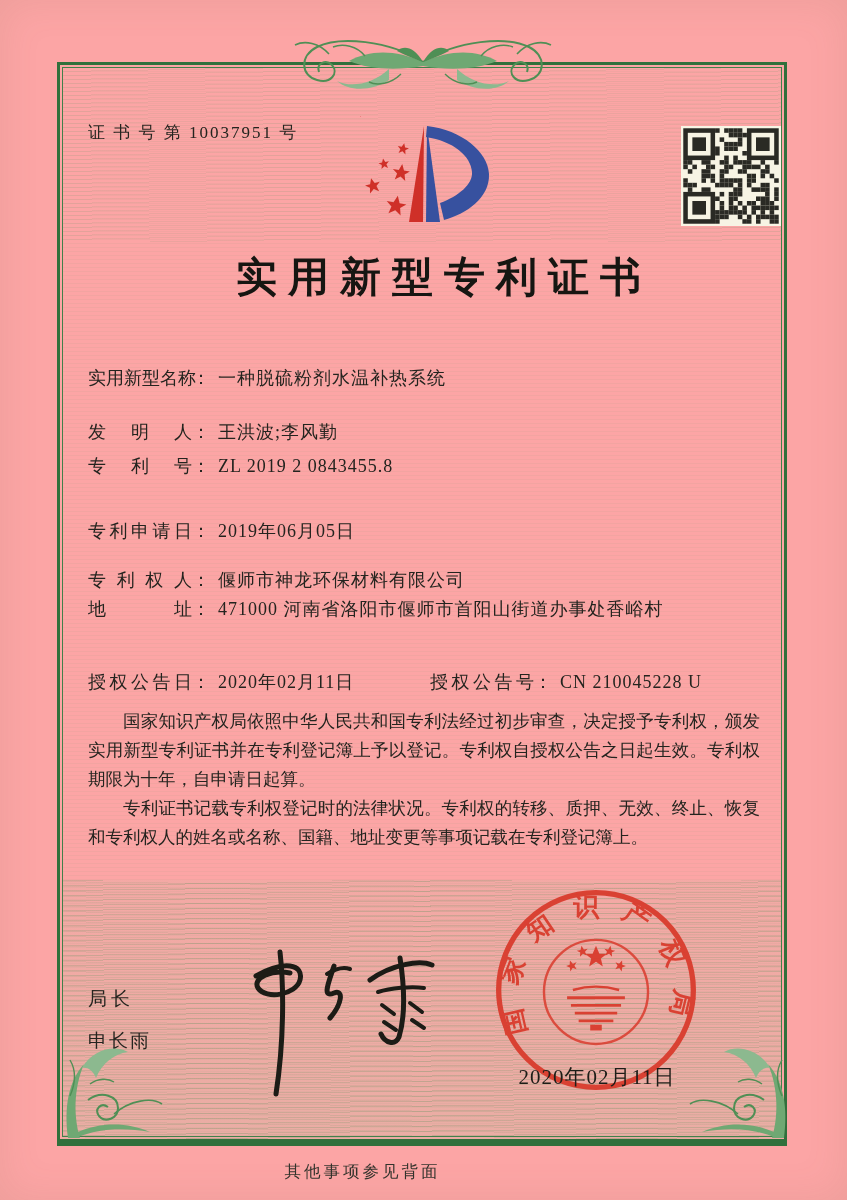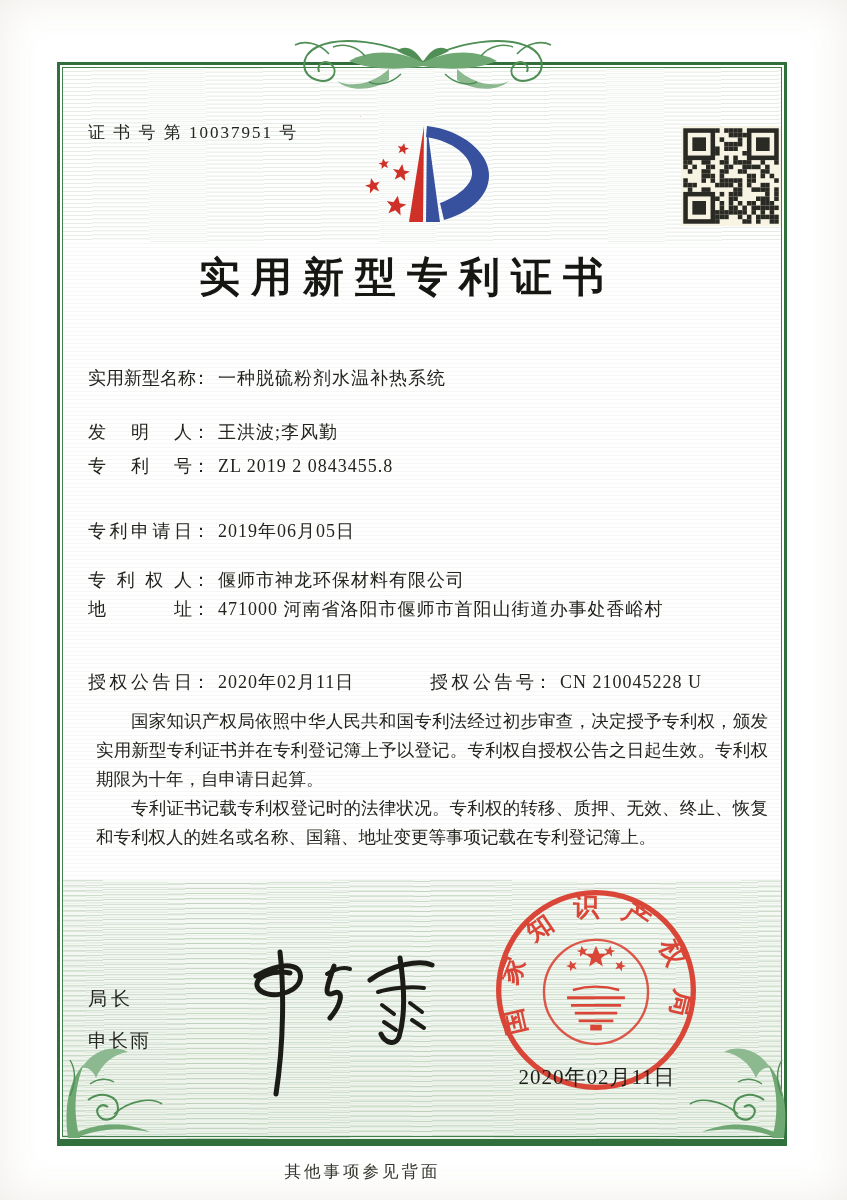--- a/index.html
+++ b/index.html
@@ -4,21 +4,21 @@
 <style>
   html,body{margin:0;padding:0;}
   body{
     width:847px;height:1200px;
     background:#efeadb;
     font-family:"Liberation Serif","DejaVu Serif",serif;
     color:#24241f;
   }
   .page{
     position:relative;width:847px;height:1200px;
-    background:#ffffff;
+    background:#fca5a5;
     overflow:hidden;
     box-shadow:inset 0 0 40px rgba(120,110,70,.12);
   }
   
   .frame{
     position:absolute;left:57px;top:62px;width:730px;height:1084px;
     border:3px solid #31703c;border-bottom-width:7px;
     box-sizing:border-box;
   }
   .frame-inner{
@@ -41,33 +41,34 @@
       repeating-linear-gradient(179.3deg, rgba(100,145,95,.22) 0 1px, transparent 1px 5px),
       repeating-linear-gradient(180.7deg, rgba(100,145,95,.12) 0 1px, transparent 1px 5px),
       linear-gradient(180deg, rgba(170,200,160,.10), rgba(170,200,160,.22));
   }
   .txt{position:absolute;white-space:nowrap;}
   .cert-no{left:88px;top:121px;font-size:17px;letter-spacing:2px;}
   .title{
     left:57px;top:250px;width:700px;text-align:center;
     font-size:41px;font-weight:bold;letter-spacing:11px;color:#161612;
     white-space:nowrap;
+    padding-left:37px;
   }
   .field-row{position:absolute;left:88px;font-size:18px;white-space:nowrap;}
   .flabel{
     display:inline-block;width:104px;
     text-align:justify;text-align-last:justify;
     vertical-align:top;
   }
   .fcolon{display:inline-block;margin-right:8px;}
   .fvalue{letter-spacing:1px;}
   .grant-no-group{position:absolute;left:342px;top:0;}
   .paras{
     position:absolute;left:88px;top:707px;width:672px;
-    font-size:17.5px;line-height:29px;text-align:justify;white-space:normal;margin-left:8px;
+    font-size:17.5px;line-height:29px;text-align:justify;white-space:normal;
   }
   .paras p{margin:0;text-indent:2em;}
   .director-title{left:88px;top:986px;font-size:19px;letter-spacing:4px;}
   .director-name{left:88px;top:1028px;font-size:19px;letter-spacing:2px;}
   .seal-date{left:492px;top:1063px;width:210px;text-align:center;font-size:21px;letter-spacing:1px;color:#1d1d18;z-index:6;}
   .page-no{left:57px;top:1117px;width:730px;text-align:center;font-size:15px;letter-spacing:1px;}
   .back-note{left:0;top:1161px;width:725px;text-align:center;font-size:16.5px;letter-spacing:3px;color:#33332c;}
   .logo{position:absolute;left:360px;top:116px;z-index:2;}
   .qr{position:absolute;left:681px;top:126px;z-index:2;}
   .flourish-top{position:absolute;left:273px;top:34px;z-index:3;}

